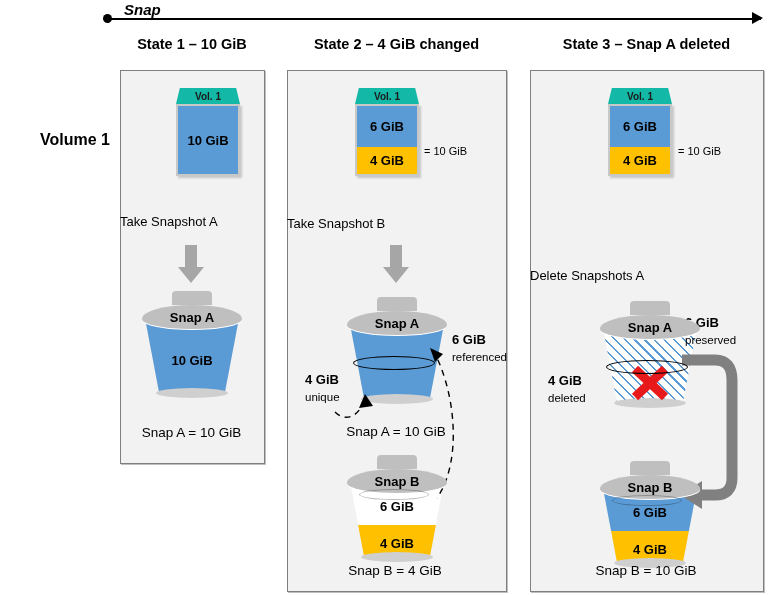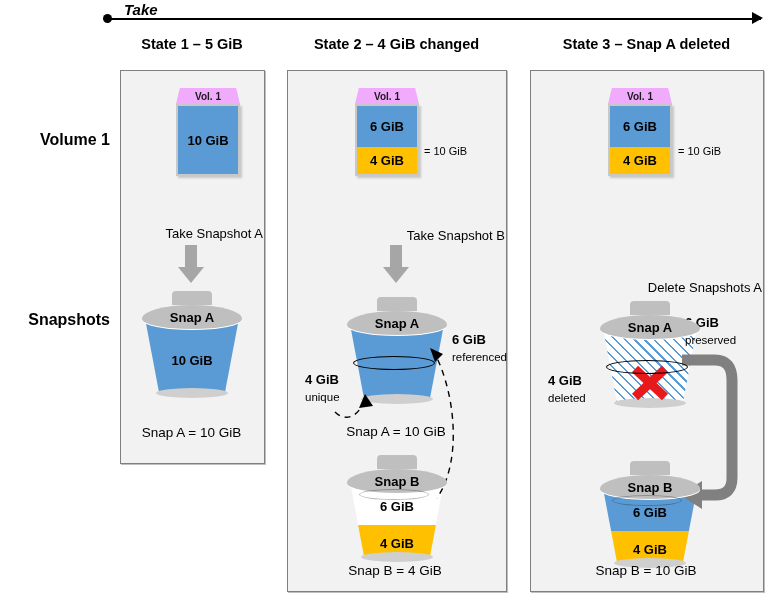--- a/index.html
+++ b/index.html
@@ -33,21 +33,21 @@
   #header-state3{left:530px;top:36px;width:233px;}
 
   
   .panel{background:#f2f2f2;border:1px solid #7f7f7f;box-shadow:1px 1px 0 #bfbfbf;}
   #panel-state1{left:120px;top:70px;width:143px;height:392px;}
   #panel-state2{left:287px;top:70px;width:218px;height:520px;}
   #panel-state3{left:530px;top:70px;width:232px;height:520px;}
 
   
   .vol-cap{
-    height:16px;background:#f0abfc;
+    height:16px;background:#14b8a6;
     clip-path:polygon(0% 100%, 6% 0%, 94% 0%, 100% 100%);
     display:flex;align-items:center;justify-content:center;
     font-size:10px;font-weight:bold;color:#1a1a1a;
   }
   .vol-body{border:2px solid #c8c8c8;box-shadow:2px 2px 2px rgba(0,0,0,.18);}
   .seg{display:flex;align-items:center;justify-content:center;
        font-size:13px;font-weight:bold;color:#000;}
   .seg-blue{background:#5b9bd5;}
   .seg-yellow{background:#ffc000;}
   .vol-eq{font-size:11px;white-space:nowrap;}
@@ -89,49 +89,48 @@
   }
   .hatch{
     position:absolute;left:0;right:0;top:0;bottom:0;
     background:
       repeating-linear-gradient(45deg,
         #5b9bd5 0px,#5b9bd5 1.5px,
         #ffffff 1.5px,#ffffff 7px);
   }
 
   
-  .action-text{font-size:13px;text-align:right;margin-top:12px;}
+  .action-text{font-size:13px;text-align:left;}
   .caption{font-size:13.5px;text-align:center;white-space:nowrap;}
   .callout-big{font-size:13px;font-weight:bold;white-space:nowrap;}
   .callout-small{font-size:11.5px;white-space:nowrap;}
 
   
   .down-arrow{width:26px;}
   .down-arrow .shaft{width:12px;height:22px;background:#a6a6a6;margin:0 auto;}
   .down-arrow .head{
     width:0;height:0;margin:0 auto;
     border-left:13px solid transparent;border-right:13px solid transparent;
     border-top:16px solid #a6a6a6;}
 
   svg{overflow:visible;}
 </style>
 </head>
 <body>
 
 <div class="abs" id="time-dot"></div>
 <div class="abs" id="time-axis"></div>
 <div class="abs" id="time-arrowhead"></div>
-<div class="abs" id="time-label">Take</div>
+<div class="abs" id="time-label">Snap</div>
 
 <div class="abs rowlabel" id="row-label-volume">Volume 1</div>
 <div class="abs rowlabel" id="row-label-snapshots">
-  <div>Snapshots</div>
-</div>
-
-<div class="abs colheader" id="header-state1">State 1 – 5 GiB</div>
+</div>
+
+<div class="abs colheader" id="header-state1">State 1 – 10 GiB</div>
 <div class="abs colheader" id="header-state2">State 2 – 4 GiB changed</div>
 <div class="abs colheader" id="header-state3">State 3 – Snap A deleted</div>
 
 <div class="abs panel" id="panel-state1"></div>
 <div class="abs panel" id="panel-state2"></div>
 <div class="abs panel" id="panel-state3"></div>
 
 <div class="abs" style="left:176px;top:88px;width:64px;">
   <div class="vol-cap">Vol. 1</div>
   <div class="vol-body" style="height:68px;">

